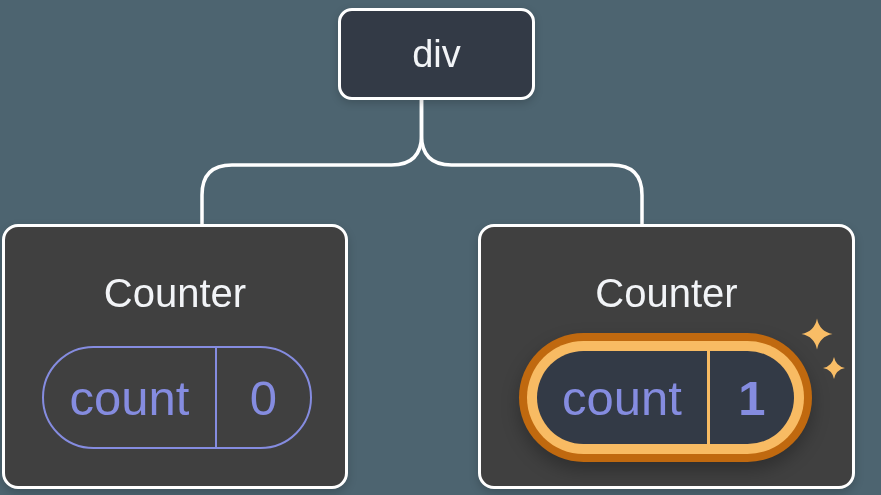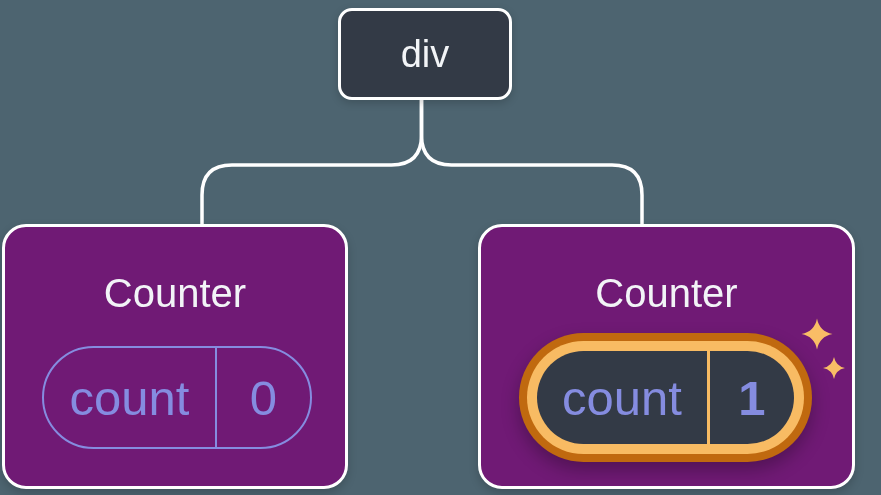--- a/index.html
+++ b/index.html
@@ -11,39 +11,39 @@
     overflow: hidden;
     font-family: "Liberation Sans", sans-serif;
   }
   .connectors {
     position: absolute;
     left: 0; top: 0;
   }
   .node-root {
     position: absolute;
     left: 338px; top: 8px;
-    width: 174px; height: 92px;
+    width: 197px; height: 92px;
     background: #333a46;
     border: 3.5px solid #ffffff;
     border-radius: 14px;
     box-sizing: border-box;
     display: flex; align-items: center; justify-content: center;
     box-shadow: 0 3px 8px rgba(0,0,0,0.18);
   }
   .node-root .label {
     color: #f2f4f7;
     font-size: 38px;
   }
   .card {
     position: absolute;
     top: 224px;
     height: 265px;
-    background: #701a75;
+    background: #404040;
     border: 3.5px solid #ffffff;
-    border-radius: 24px;
+    border-radius: 16px;
     box-sizing: border-box;
     box-shadow: 0 4px 10px rgba(0,0,0,0.18);
   }
   .card-left  { left: 2px;   width: 346px; }
   .card-right { left: 478px; width: 377px; }
   .card-title {
     position: absolute;
     left: 0; top: 46px;
     width: 100%;
     text-align: center;

